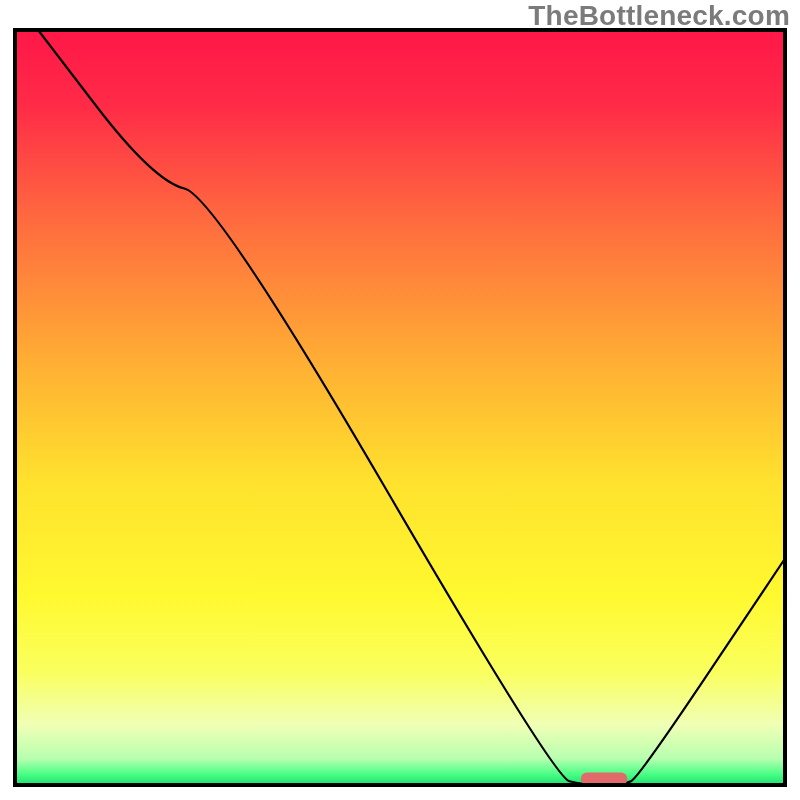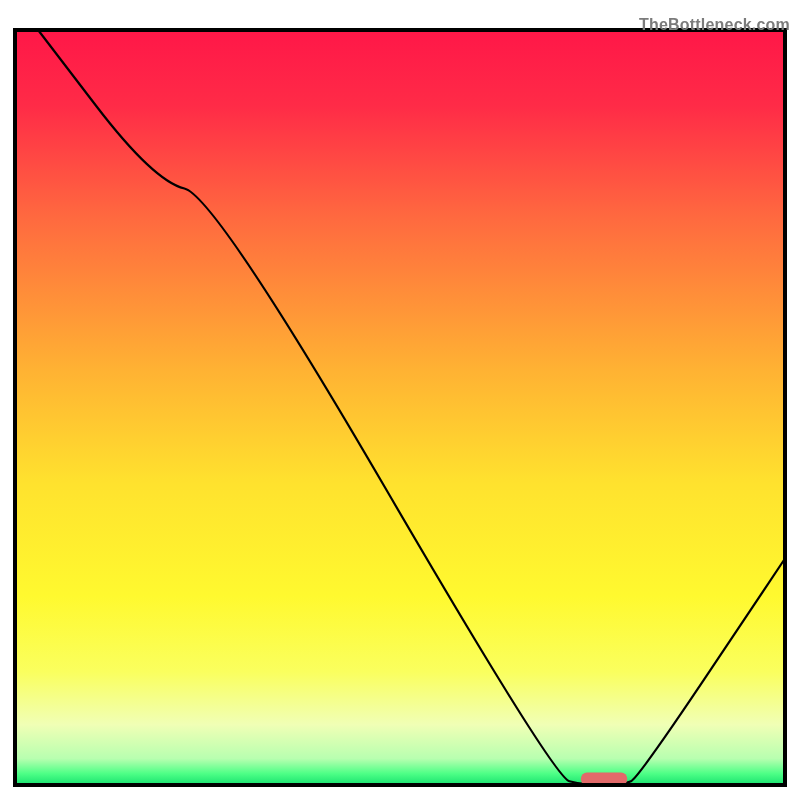--- a/index.html
+++ b/index.html
@@ -10,23 +10,23 @@
     background: #ffffff;
     font-family: Arial, Helvetica, sans-serif;
   }
   .container {
     position: relative;
     width: 800px;
     height: 800px;
   }
   .watermark {
     position: absolute;
-    top: 16px;
+    top: 0;
     right: 10px;
-    font-size: 16px;
+    font-size: 28px;
     font-weight: 600;
     color: #7b7b7b;
     letter-spacing: 0.2px;
     text-align: center;
   }
   svg {
     display: block;
   }
 </style>
 </head>

